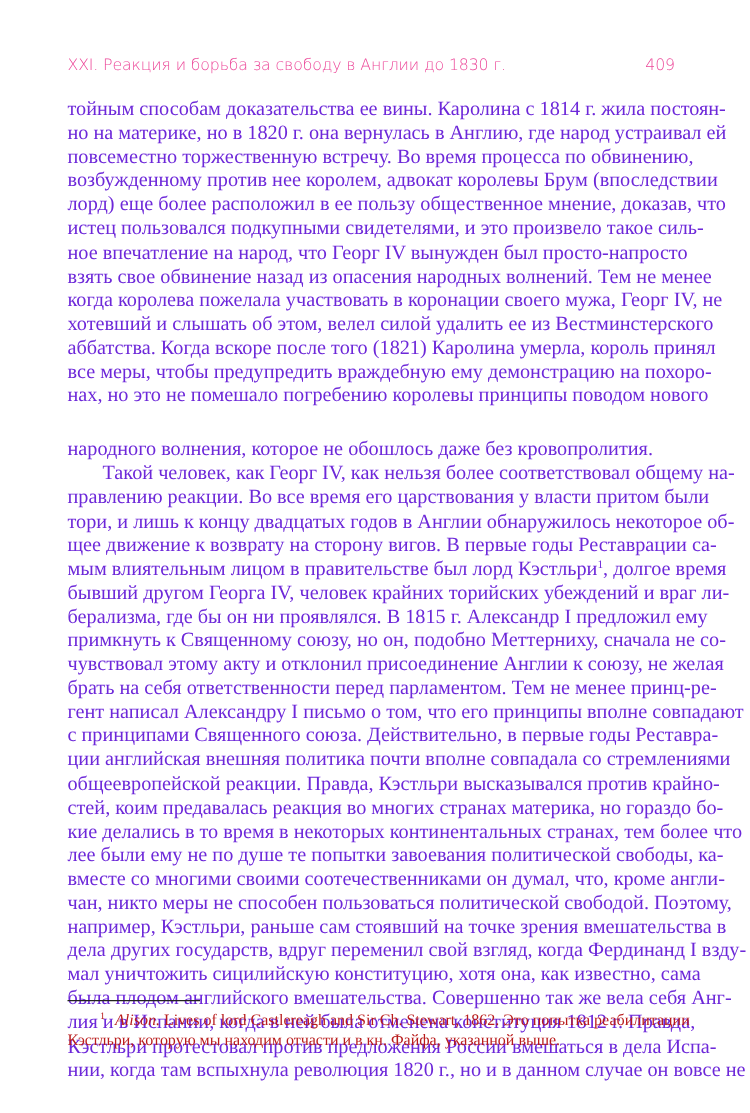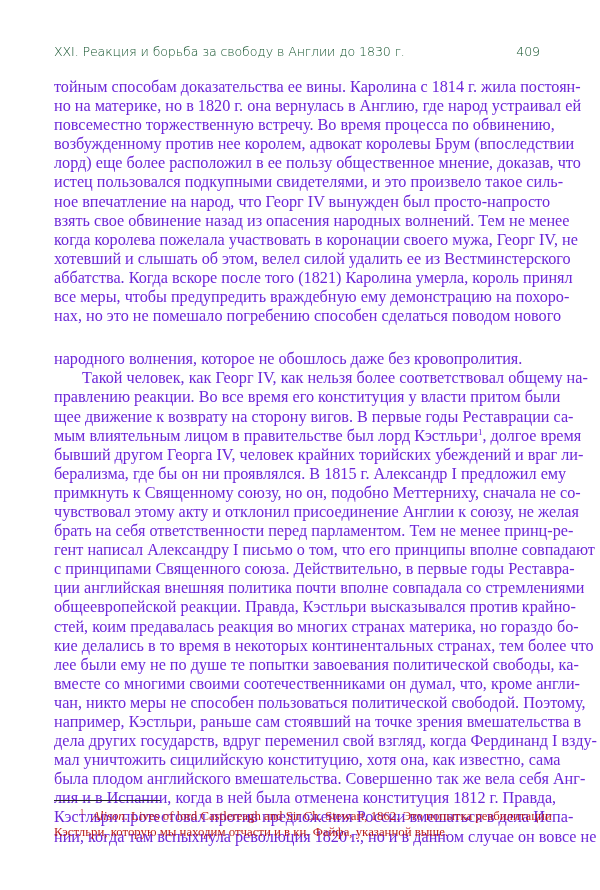--- a/index.html
+++ b/index.html
@@ -22,21 +22,21 @@
     }
     .running-head {
       position: absolute;
       left: 54px;
       right: 60px;
       top: 44px;
       height: 20px;
       font-family: "DejaVu Sans", sans-serif;
       font-size: 12.6px;
       font-weight: 300;
-      color: #14532d;
+      color: #ec4899;
       letter-spacing: -0.1px;
     }
     .running-head .title {
       position: absolute;
       left: 0;
       top: 0;
       white-space: nowrap;
     }
     .running-head .folio {
       position: absolute;
@@ -130,27 +130,28 @@
       <span class="line">повсеместно торжественную встречу. Во время процесса по обвинению,</span>
       <span class="line">возбужденному против нее королем, адвокат королевы Брум (впоследствии</span>
       <span class="line">лорд) еще более расположил в ее пользу общественное мнение, доказав, что</span>
       <span class="line">истец пользовался подкупными свидетелями, и это произвело такое силь-</span>
       <span class="line">ное впечатление на народ, что Георг IV вынужден был просто-напросто</span>
       <span class="line">взять свое обвинение назад из опасения народных волнений. Тем не менее</span>
       <span class="line">когда королева пожелала участвовать в коронации своего мужа, Георг IV, не</span>
       <span class="line">хотевший и слышать об этом, велел силой удалить ее из Вестминстерского</span>
       <span class="line">аббатства. Когда вскоре после того (1821) Каролина умерла, король принял</span>
       <span class="line">все меры, чтобы предупредить враждебную ему демонстрацию на похоро-</span>
-      <span class="line">нах, но это не помешало погребению способен сделаться поводом нового</span>
+      <span class="line">нах, но это не помешало погребению королевы принципы поводом нового</span>
       <span class="line last">народного волнения, которое не обошлось даже без кровопролития.</span>
     </div>
 
     <div>
       <span class="line indent">Такой человек, как Георг IV, как нельзя более соответствовал общему на-</span>
-      <span class="line">правлению реакции. Во все время его конституция у власти притом были</span>
+      <span class="line">правлению реакции. Во все время его царствования у власти притом были</span>
+      <span class="line">тори, и лишь к концу двадцатых годов в Англии обнаружилось некоторое об-</span>
       <span class="line">щее движение к возврату на сторону вигов. В первые годы Реставрации са-</span>
       <span class="line"><span>мым влиятельным лицом в правительстве был лорд Кэстльри</span><sup class="fn-ref">1</sup><span>, долгое время</span></span>
       <span class="line">бывший другом Георга IV, человек крайних торийских убеждений и враг ли-</span>
       <span class="line">берализма, где бы он ни проявлялся. В 1815 г. Александр I предложил ему</span>
       <span class="line">примкнуть к Священному союзу, но он, подобно Меттерниху, сначала не со-</span>
       <span class="line">чувствовал этому акту и отклонил присоединение Англии к союзу, не желая</span>
       <span class="line">брать на себя ответственности перед парламентом. Тем не менее принц-ре-</span>
       <span class="line">гент написал Александру I письмо о том, что его принципы вполне совпадают</span>
       <span class="line">с принципами Священного союза. Действительно, в первые годы Реставра-</span>
       <span class="line">ции английская внешняя политика почти вполне совпадала со стремлениями</span>

